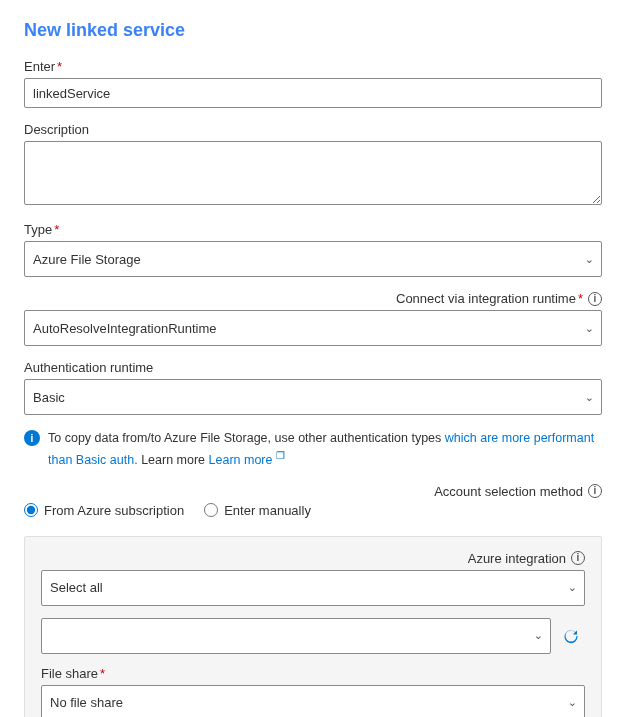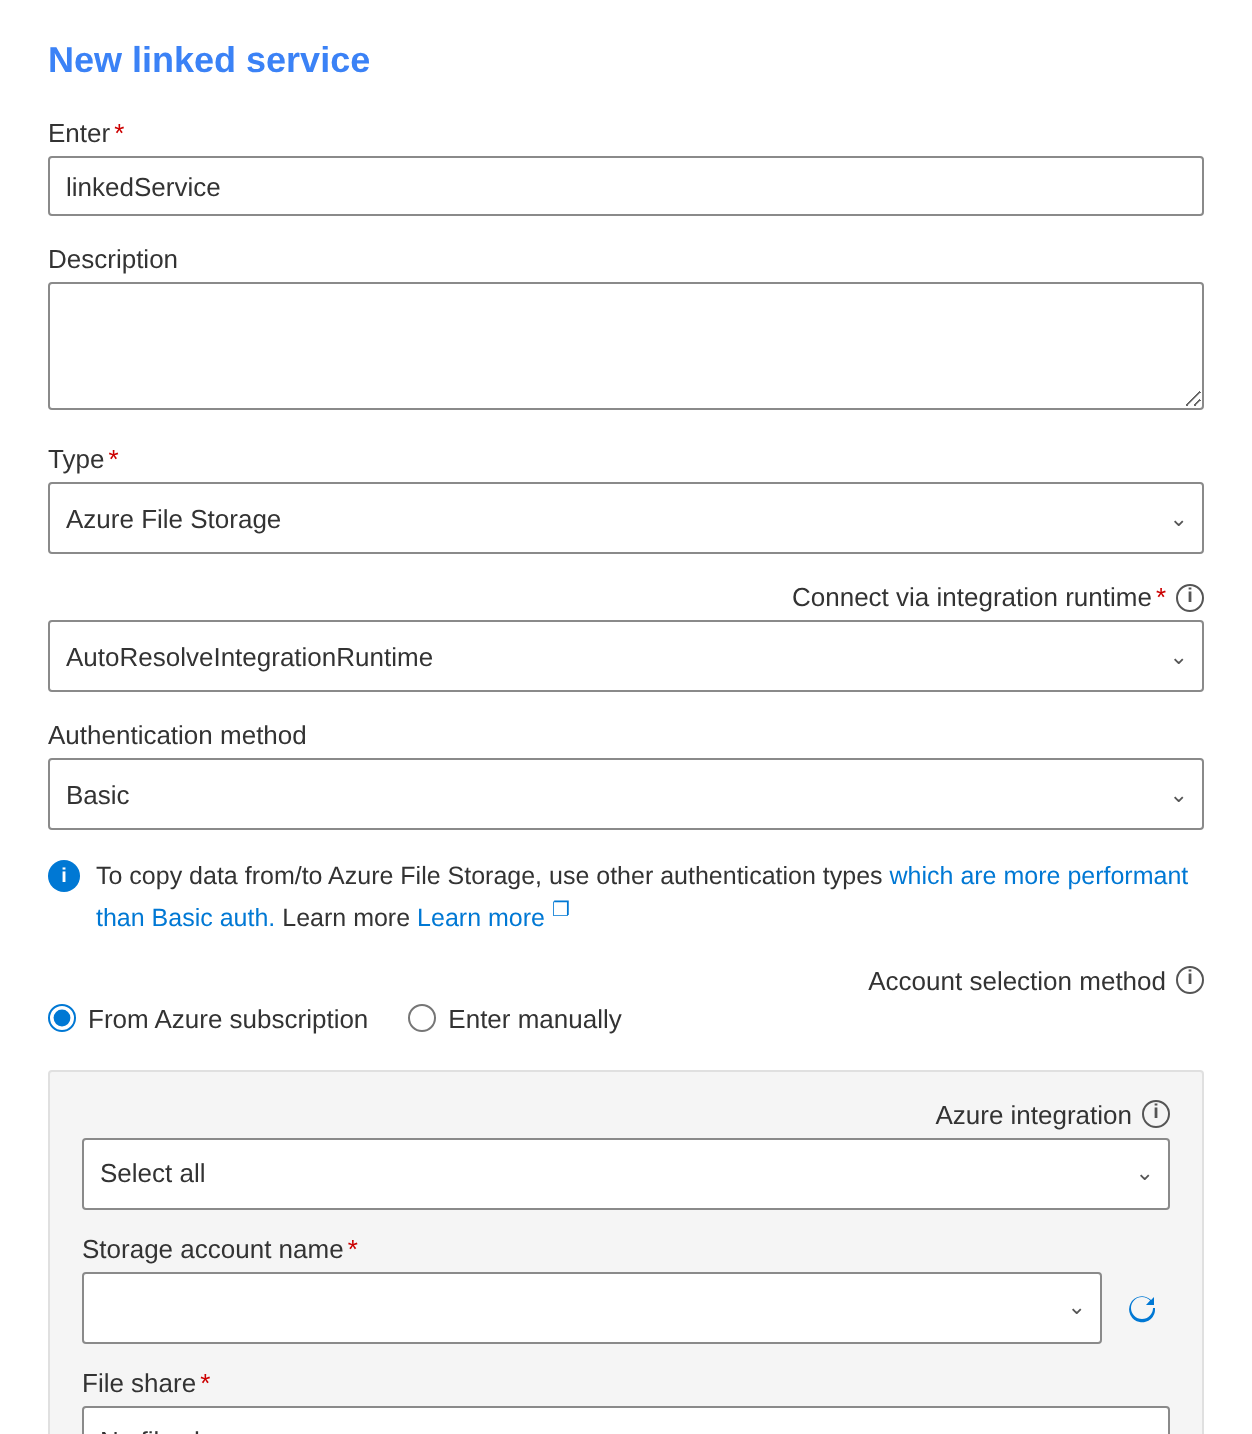--- a/index.html
+++ b/index.html
@@ -226,21 +226,21 @@
   </div>
   <div class="select-wrapper">
     <select>
       <option>AutoResolveIntegrationRuntime</option>
     </select>
     <span class="select-chevron">⌄</span>
   </div>
 </div>
 
 <div class="field-group">
-  <label>Authentication method</label>
+  <label>Authentication runtime</label>
   <div class="select-wrapper">
     <select>
       <option>Basic</option>
     </select>
     <span class="select-chevron">⌄</span>
   </div>
 </div>
 
 <div class="info-banner">
   <span class="info-icon-blue">i</span>
@@ -275,23 +275,20 @@
     </div>
     <div class="select-wrapper">
       <select>
         <option>Select all</option>
       </select>
       <span class="select-chevron">⌄</span>
     </div>
   </div>
 
   <div class="field-group">
-    <label>
-      <span>Storage account name</span><span class="required">*</span>
-    </label>
     <div class="select-with-refresh">
       <div class="select-wrapper">
         <select>
           <option value=""></option>
         </select>
         <span class="select-chevron">⌄</span>
       </div>
       <button class="refresh-btn" title="Refresh">
         <svg width="16" height="16" viewBox="0 0 16 16" fill="none">
           <path d="M13.5 8A5.5 5.5 0 1 1 8 2.5c1.6 0 3.04.68 4.06 1.76L10 6.5h4V2.5l-1.47 1.47A6.5 6.5 0 1 0 14.5 8h-1z" fill="#0078d4"></path>

